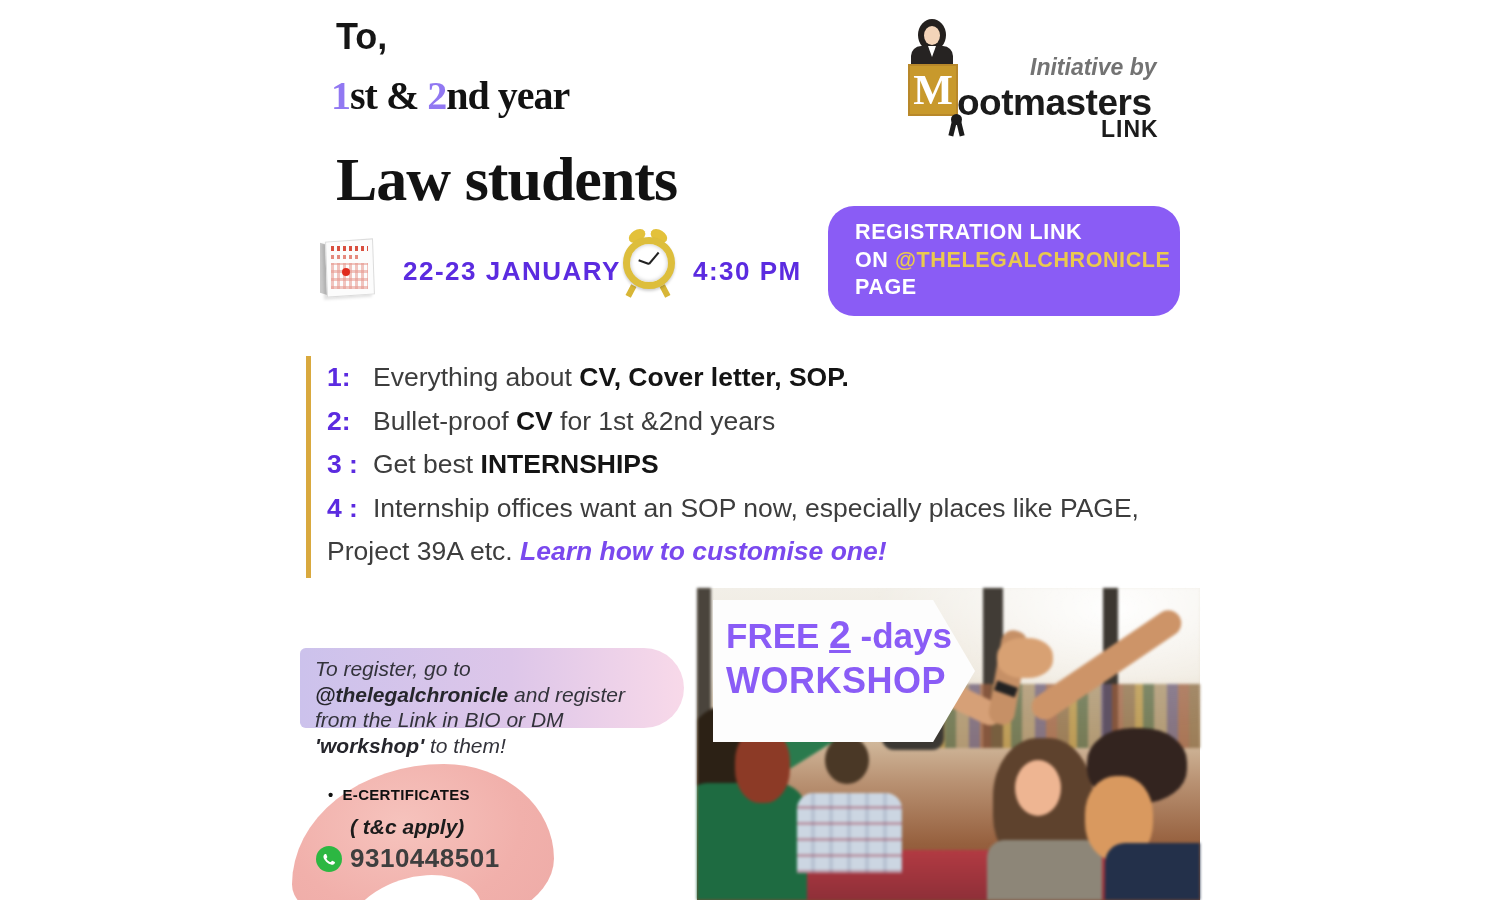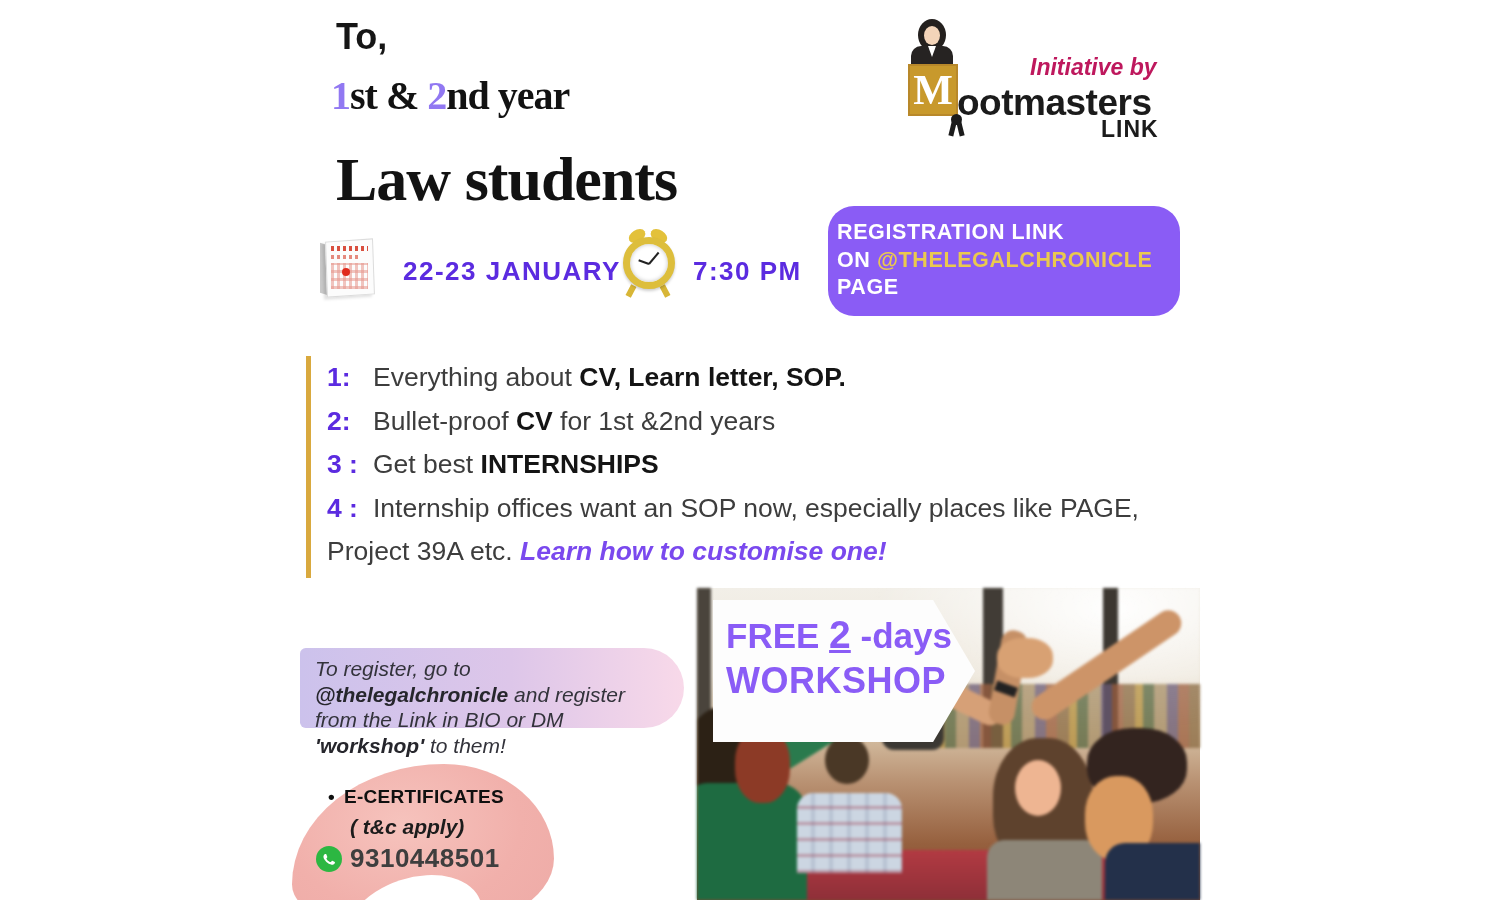--- a/index.html
+++ b/index.html
@@ -23,21 +23,21 @@
   .fig-body{left:6px;top:30px;width:42px;height:20px;background:#262322;border-radius:10px 10px 0 0;}
   .fig-shirt{left:23px;top:30px;width:8px;height:11px;background:#ffffff;
              clip-path:polygon(0 0,100% 0,50% 100%);}
   .podium{left:3px;top:48px;width:50px;height:52px;background:#c8992c;border:2px solid #b8882a;
           box-sizing:border-box;display:flex;align-items:center;justify-content:center;}
   .podium span{position:static;color:#ffffff;font-size:42px;font-weight:700;
                font-family:"Liberation Serif",serif;line-height:1;}
   .ribbon-dot{left:46px;top:98px;width:11px;height:11px;border-radius:50%;background:#1b1b1b;}
   .ribbon-t1{left:45px;top:106px;width:5px;height:14px;background:#1b1b1b;transform:rotate(14deg);}
   .ribbon-t2{left:53px;top:106px;width:5px;height:14px;background:#1b1b1b;transform:rotate(-14deg);}
-  .initiative{left:125px;top:38px;font-size:23px;font-style:italic;font-weight:700;color:#be185d;white-space:nowrap;}
+  .initiative{left:125px;top:38px;font-size:23px;font-style:italic;font-weight:700;color:#737373;white-space:nowrap;}
   .brand{left:52px;top:66px;font-size:37px;font-weight:800;color:#1b1b1b;letter-spacing:-0.5px;white-space:nowrap;}
   .club{left:196px;top:100px;font-size:23px;font-weight:800;color:#1b1b1b;letter-spacing:1px;}
 
   
   .cal{left:320px;top:238px;width:56px;height:58px;}
   .cal *{position:absolute;}
   .cal-page{left:6px;top:2px;width:46px;height:54px;background:#fcfcfc;border:1px solid #dcdcdc;
             box-shadow:-3px 2px 3px rgba(0,0,0,.12);transform:rotate(-2deg) skewY(-2deg);}
   .cal-spine{left:0;top:6px;width:8px;height:50px;background:#c9c9c9;transform:skewY(18deg);}
   .cal-row1{left:11px;top:8px;width:37px;height:5px;
@@ -60,21 +60,21 @@
   .cl-leg-l{left:8px;top:56px;width:6px;height:12px;background:#d8b636;transform:rotate(28deg);}
   .cl-leg-r{left:42px;top:56px;width:6px;height:12px;background:#d8b636;transform:rotate(-28deg);}
   .cl-body{left:3px;top:8px;width:52px;height:52px;border-radius:50%;border:7px solid #ddbe3c;
            background:#ffffff;box-shadow:inset 0 0 4px rgba(0,0,0,.25),0 2px 3px rgba(0,0,0,.2);}
   .cl-hand1{left:28px;top:20px;width:2px;height:15px;background:#222;transform-origin:bottom;transform:rotate(40deg);}
   .cl-hand2{left:28px;top:24px;width:2px;height:11px;background:#222;transform-origin:bottom;transform:rotate(-70deg);}
 
   
   .regbox{left:828px;top:206px;width:352px;height:110px;background:#8a5cf5;border-radius:26px;
           color:#ffffff;font-weight:800;font-size:21.5px;letter-spacing:.6px;
-          padding:13px 0 0 9px;box-sizing:border-box;line-height:27.5px;}
+          padding:13px 0 0 27px;box-sizing:border-box;line-height:27.5px;}
   .gold{color:#eac94e;}
 
   
   .goldbar{left:306px;top:356px;width:5px;height:222px;background:#d9a93e;}
   .agenda{left:327px;top:356px;width:822px;font-size:26.5px;line-height:43.5px;color:#3d3d3d;}
   .num{display:inline-block;min-width:46px;color:#5b2be0;font-weight:800;}
   .b{font-weight:800;color:#141414;}
   .learn{color:#7a49ee;font-weight:800;font-style:italic;}
 
   
@@ -126,21 +126,21 @@
   .cl1{margin:13px 0 0 13px;font-size:35px;font-weight:800;color:#8a5cf6;white-space:nowrap;}
   .two{font-size:39px;text-decoration:underline;text-decoration-thickness:3px;text-underline-offset:2px;}
   .cl2{margin:3px 0 0 13px;font-size:36px;font-weight:800;color:#8a5cf6;letter-spacing:.5px;white-space:nowrap;}
 
   
   .blob{left:292px;top:764px;width:262px;height:172px;
         background:radial-gradient(ellipse at 42% 35%,#f6c3bd 0%,#f1b0ab 55%,#edaaa6 100%);
         border-radius:58% 42% 55% 45% / 70% 55% 45% 30%;}
   .blob-notch{position:absolute;left:52px;top:114px;width:140px;height:90px;background:#ffffff;
               border-radius:50%;transform:rotate(-18deg);}
-  .cert1{position:absolute;left:36px;top:22px;font-size:19px;font-weight:800;color:#101010;
+  .cert1{position:absolute;left:36px;top:22px;font-size:15px;font-weight:800;color:#101010;
          letter-spacing:.3px;white-space:nowrap;}
   .bullet{margin-right:9px;}
   .cert2{position:absolute;left:58px;top:51px;font-size:21px;font-style:italic;font-weight:600;color:#1c1c1c;}
   .cert3{position:absolute;left:24px;top:79px;display:flex;align-items:center;gap:8px;}
   .wa{width:26px;height:26px;display:block;}
   .phone{font-size:26px;font-weight:600;color:#3e3e3e;letter-spacing:.5px;}
 </style>
 </head>
 <body>
 
@@ -177,31 +177,31 @@
   <div class="abs sched date">22-23 JANUARY</div>
   <div class="abs clockw">
     <div class="cl-bell-l"></div>
     <div class="cl-bell-r"></div>
     <div class="cl-leg-l"></div>
     <div class="cl-leg-r"></div>
     <div class="cl-body"></div>
     <div class="cl-hand1"></div>
     <div class="cl-hand2"></div>
   </div>
-  <div class="abs sched time">7:30 PM</div>
+  <div class="abs sched time">4:30 PM</div>
 
   <div class="abs regbox">
     <div><span>REGISTRATION LINK</span></div>
     <div><span>ON </span><span class="gold">@THELEGALCHRONICLE</span></div>
     <div><span>PAGE</span></div>
   </div>
 
   <div class="abs goldbar"></div>
   <div class="abs agenda">
-    <div class="item"><span class="num">1:</span><span>Everything about </span><span class="b">CV, Learn letter, SOP.</span></div>
+    <div class="item"><span class="num">1:</span><span>Everything about </span><span class="b">CV, Cover letter, SOP.</span></div>
     <div class="item"><span class="num">2:</span><span>Bullet-proof </span><span class="b">CV</span><span> for 1st &amp;2nd years</span></div>
     <div class="item"><span class="num">3 :</span><span>Get best </span><span class="b">INTERNSHIPS</span></div>
     <div class="item"><span class="num">4 :</span><span>Internship offices want an SOP now, especially places like PAGE, Project 39A etc. </span><span class="learn">Learn how to customise one!</span></div>
   </div>
 
   <div class="abs note"><span>To register, go to </span><b>@thelegalchronicle</b><span> and register from the Link in BIO or DM </span><b>'workshop'</b><span> to them!</span></div>
 
   <div class="abs photo">
     <div class="scene">
       <div class="sc ph-glow"></div>

